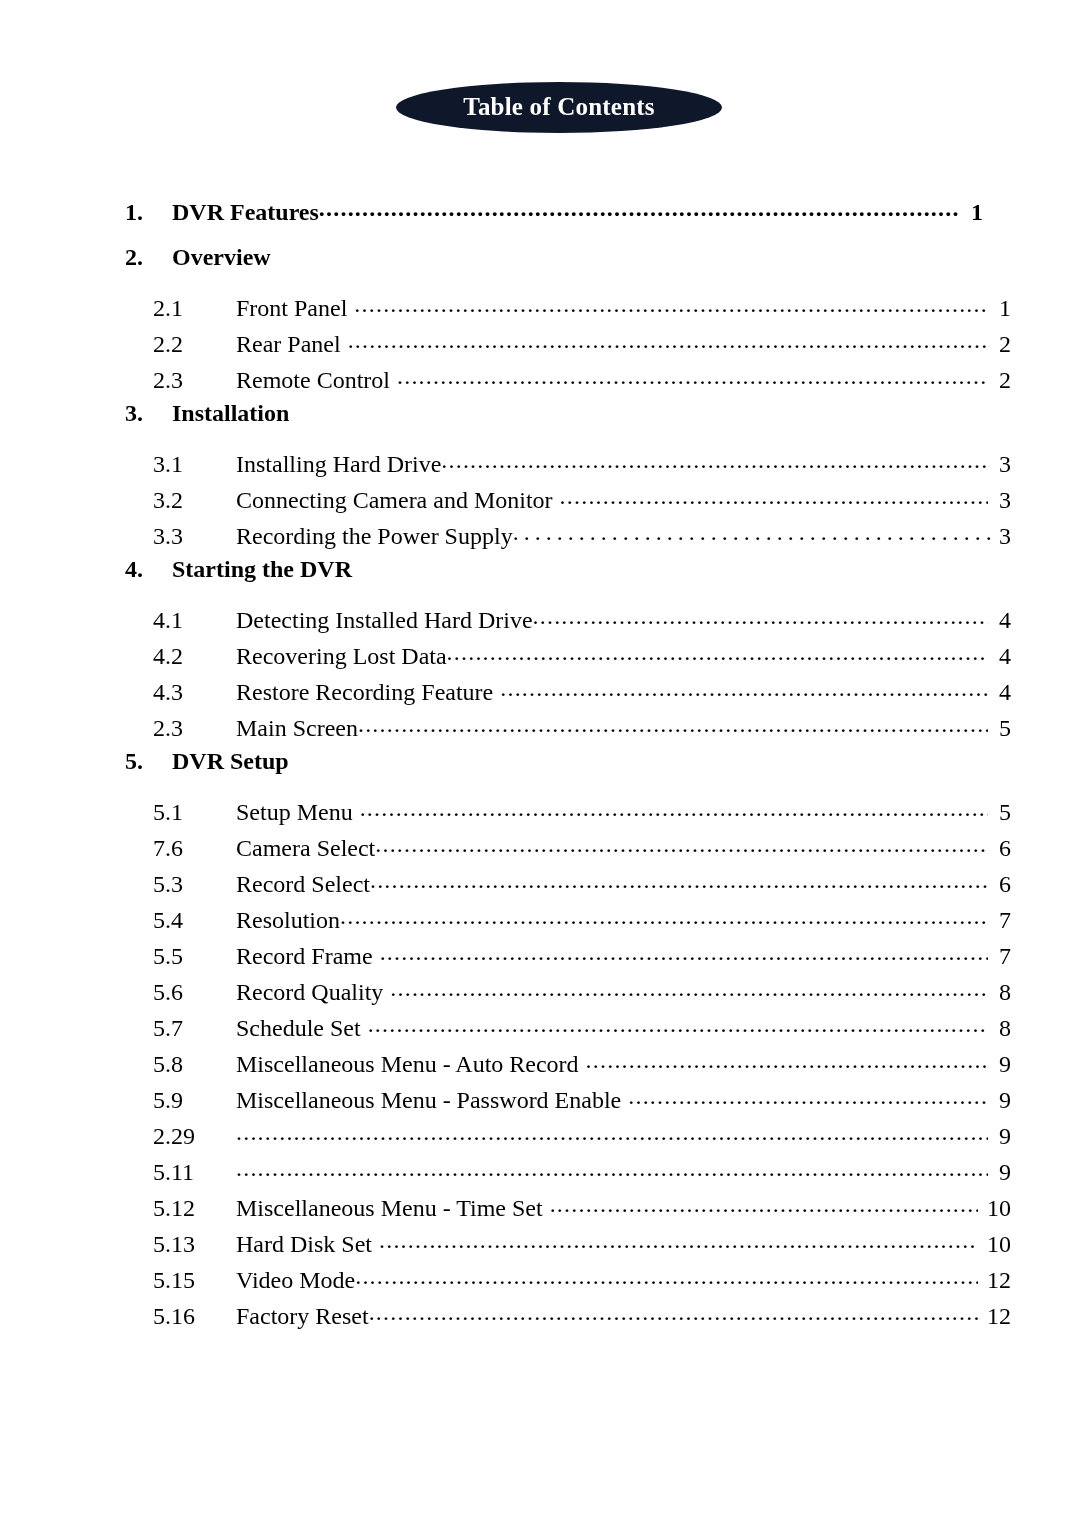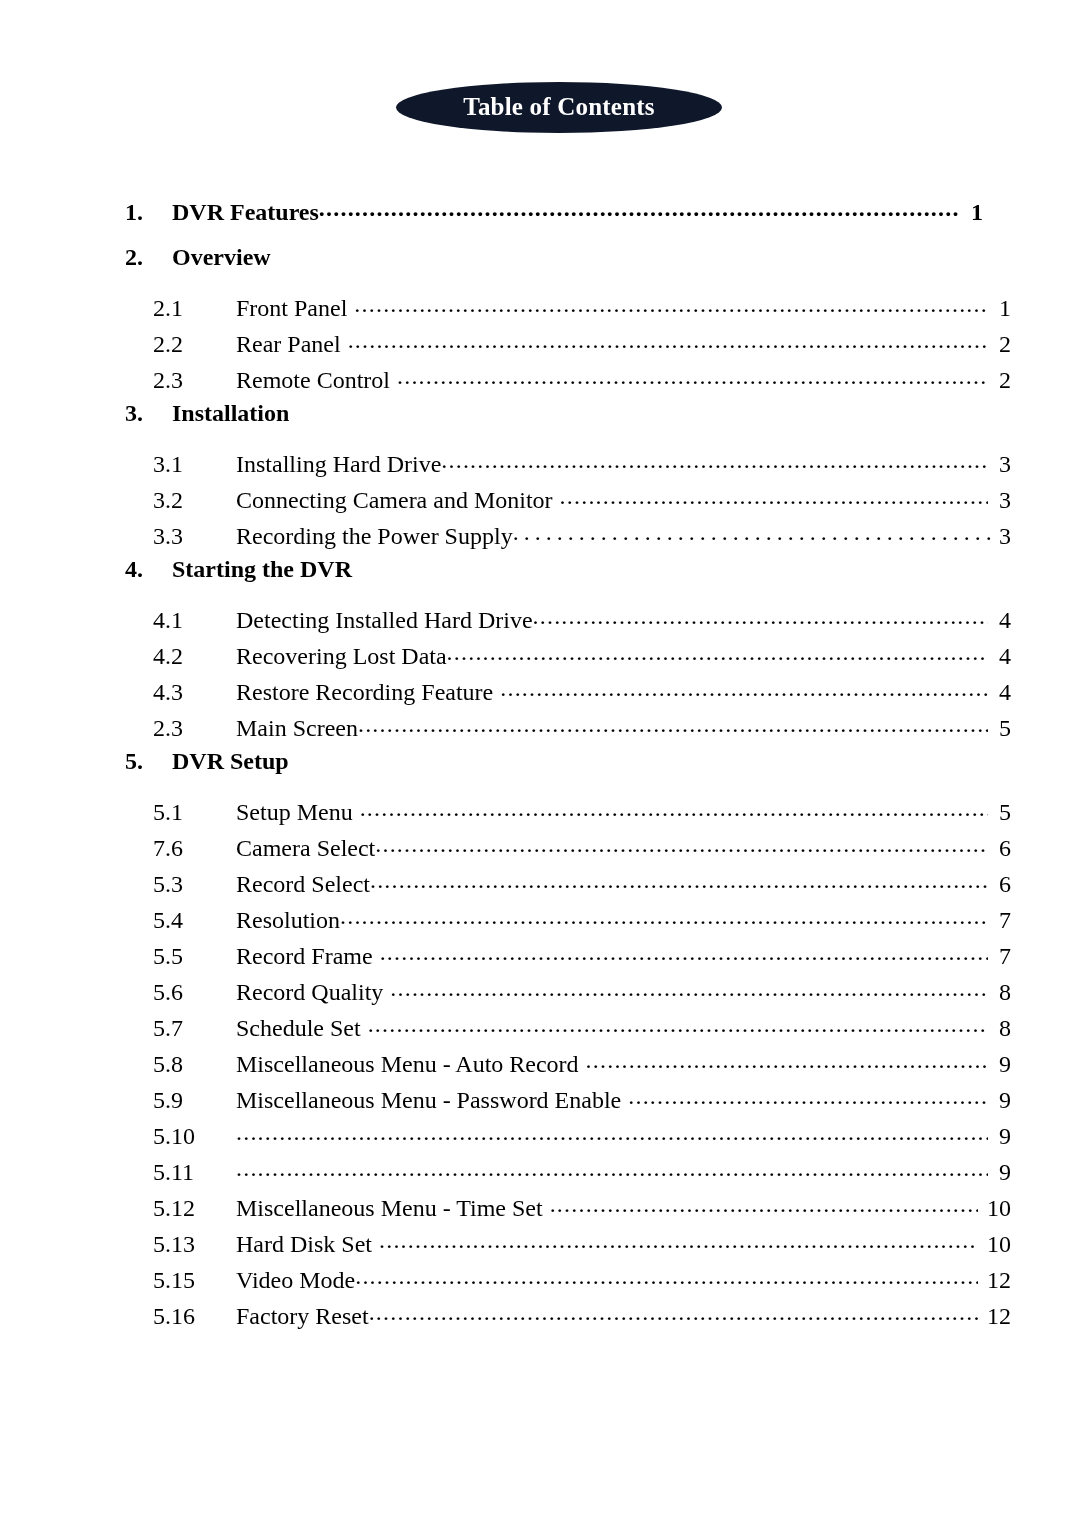--- a/index.html
+++ b/index.html
@@ -270,21 +270,21 @@
         <span class="toc-leader"></span>
         <span class="toc-page">9</span>
       </div>
       <div class="toc-entry level2 gap-before-leader">
         <span class="toc-num">5.9</span>
         <span class="toc-title">Miscellaneous Menu - Password Enable</span>
         <span class="toc-leader"></span>
         <span class="toc-page">9</span>
       </div>
       <div class="toc-entry level2 gap-before-leader">
-        <span class="toc-num">5.10</span>
+        <span class="toc-num">2.29</span>
         <span class="toc-leader"></span>
         <span class="toc-page">9</span>
       </div>
       <div class="toc-entry level2 gap-before-leader">
         <span class="toc-num">5.11</span>
         <span class="toc-leader"></span>
         <span class="toc-page">9</span>
       </div>
       <div class="toc-entry level2 gap-before-leader">
         <span class="toc-num">5.12</span>

